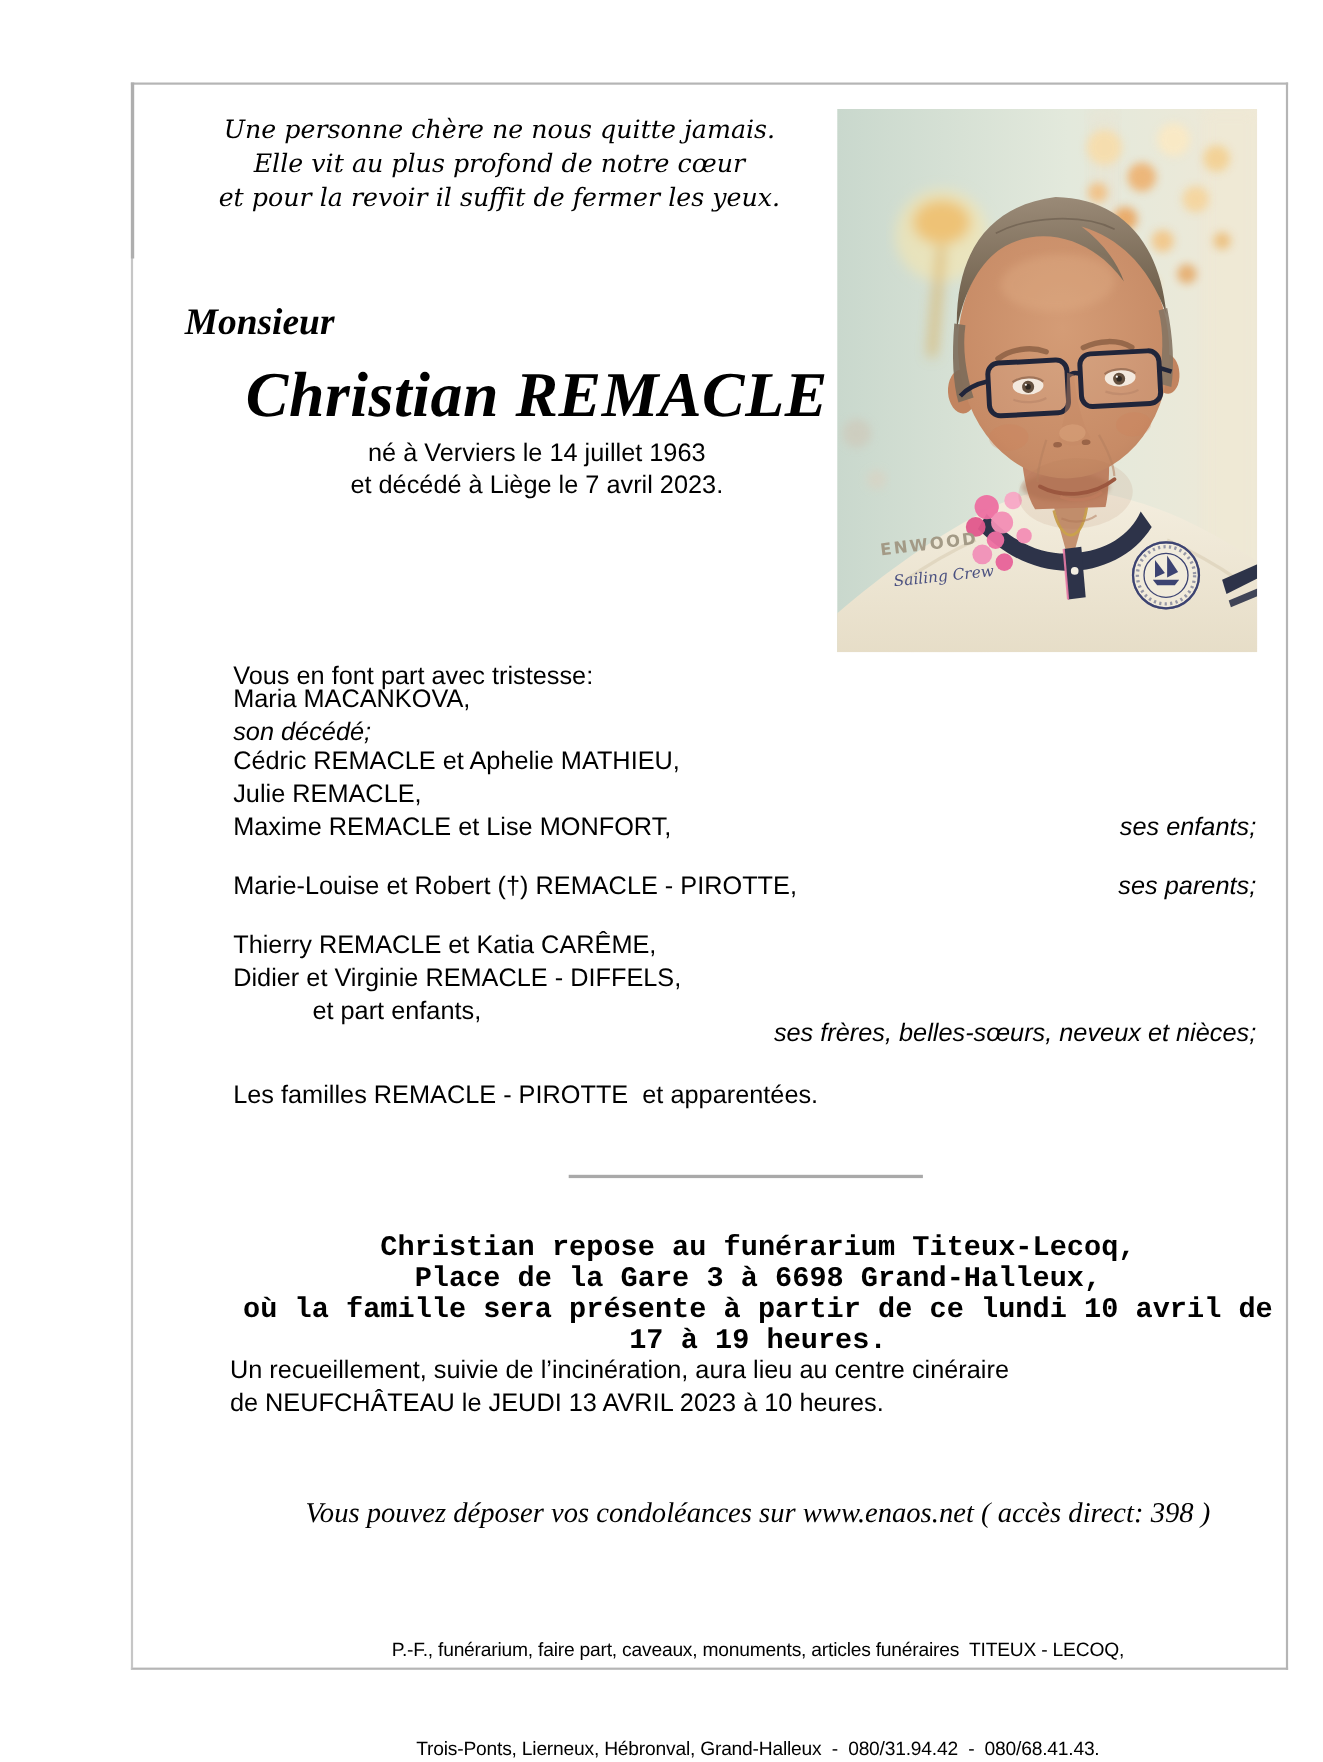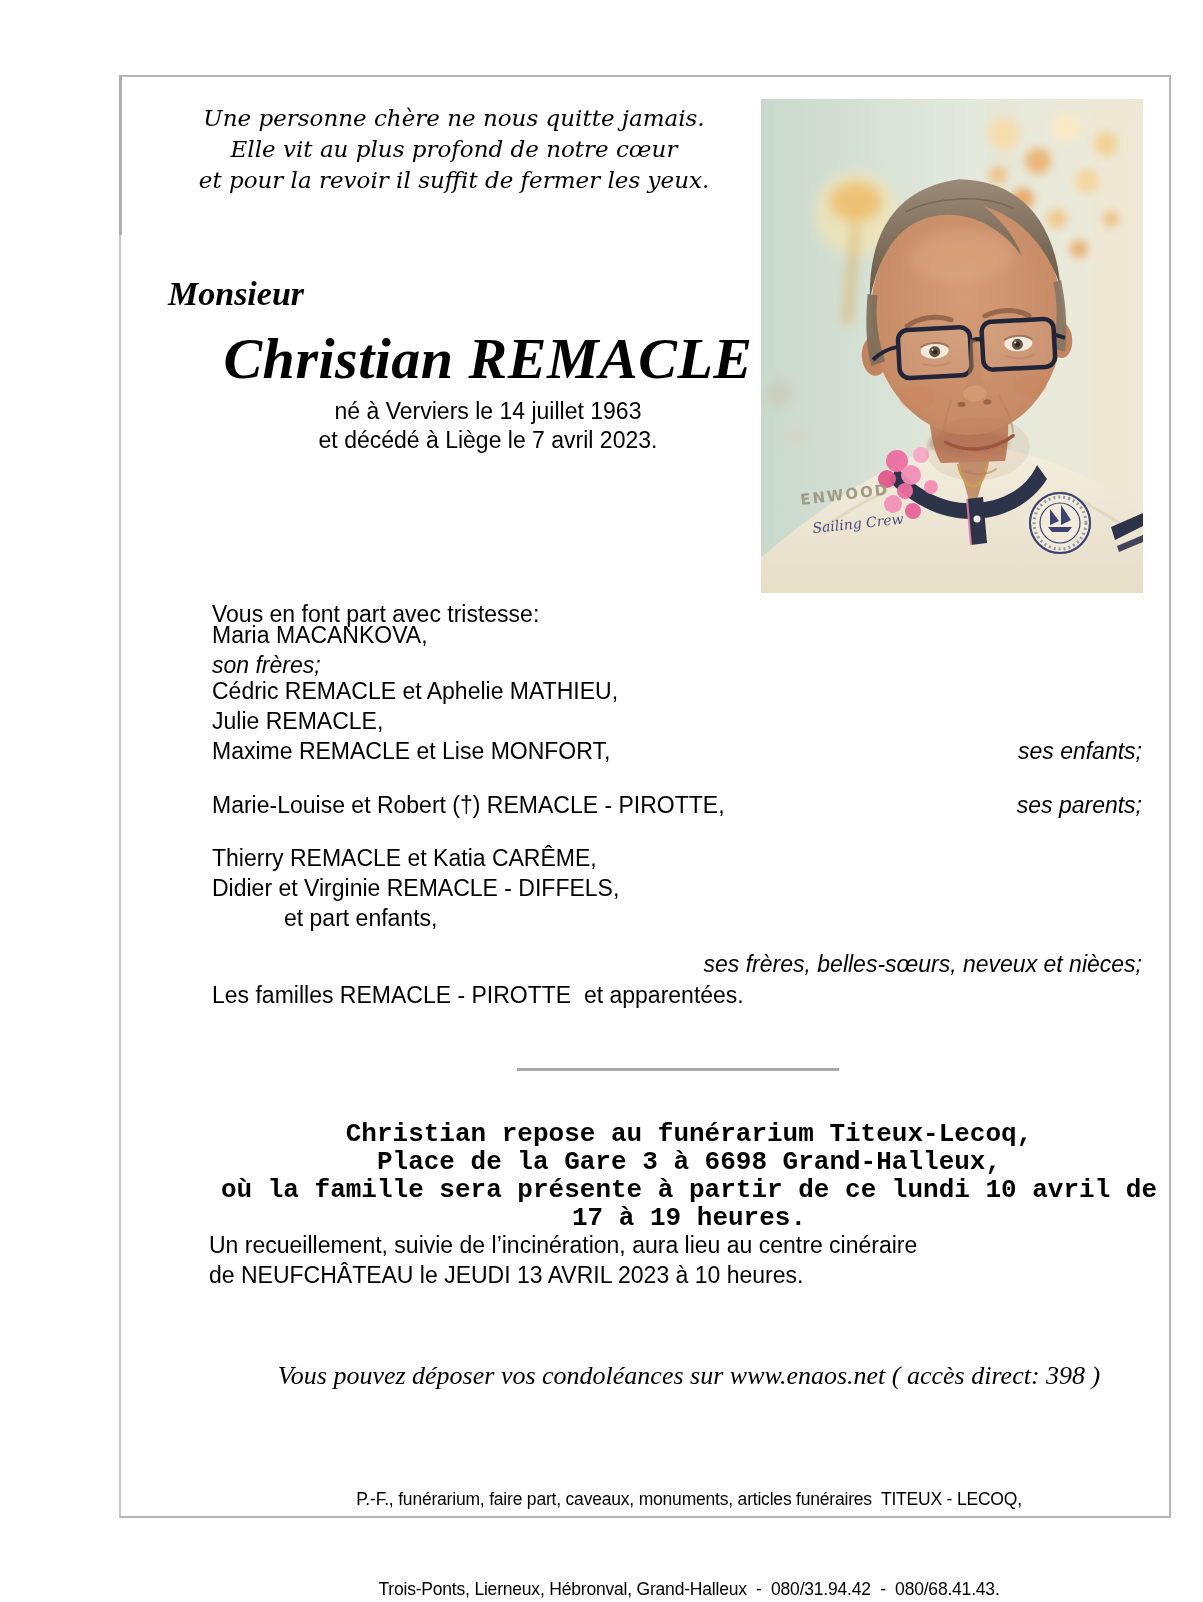--- a/index.html
+++ b/index.html
@@ -23,21 +23,21 @@
   .birth-line{left:47px;width:640px;text-align:center;font-size:23px;}
 
   .photo-frame{left:640px;top:22px;width:382px;height:494px;overflow:hidden;}
   .photo-frame svg{display:block;}
 
   .body-line{font-size:23px;line-height:30px;}
   .col{left:91px;width:930px;}
   .relation{font-style:italic;white-space:pre-wrap;}
   .flex-row{display:flex;justify-content:space-between;align-items:baseline;}
   .indent{padding-left:72px;}
-  .right-align{text-align:right;margin-top:26px;}
+  .right-align{text-align:right;}
   .prewrap{white-space:pre-wrap;}
 
   .divider{left:396px;top:991px;width:322px;height:3px;background:#a9a9a9;}
 
   .repose{left:88px;top:1043px;width:960px;text-align:center;
           font-family:Liberation Mono, monospace;font-weight:bold;
           font-size:26px;line-height:28px;}
   .cremation{left:88px;top:1153px;width:960px;text-align:left;
           font-size:23px;line-height:30px;}
   .condolences{left:88px;top:1284px;width:960px;text-align:center;
@@ -222,21 +222,21 @@
           <path d="M -12 4 L 12 4 L 8 9 L -8 9 Z" fill="#3c4372"></path>
         </g>
       </g>
     </svg>
   </div>
 
   <div class="abs col body-line" style="top:498px;margin-top:24px;">Vous en font part avec tristesse:</div>
 
   <div class="abs col body-line flex-row" style="top:543px;flex-direction:column;">
     <span>Maria MACANKOVA,</span>
-    <span class="relation">son frères;</span>
+    <span class="relation">son décédé;</span>
   </div>
 
   <div class="abs col body-line" style="top:599px;">
     <div>Cédric REMACLE et Aphelie MATHIEU,</div>
     <div>Julie REMACLE,</div>
     <div class="flex-row">
       <span>Maxime REMACLE et Lise MONFORT,</span>
       <span class="relation">ses enfants;</span>
     </div>
   </div>

